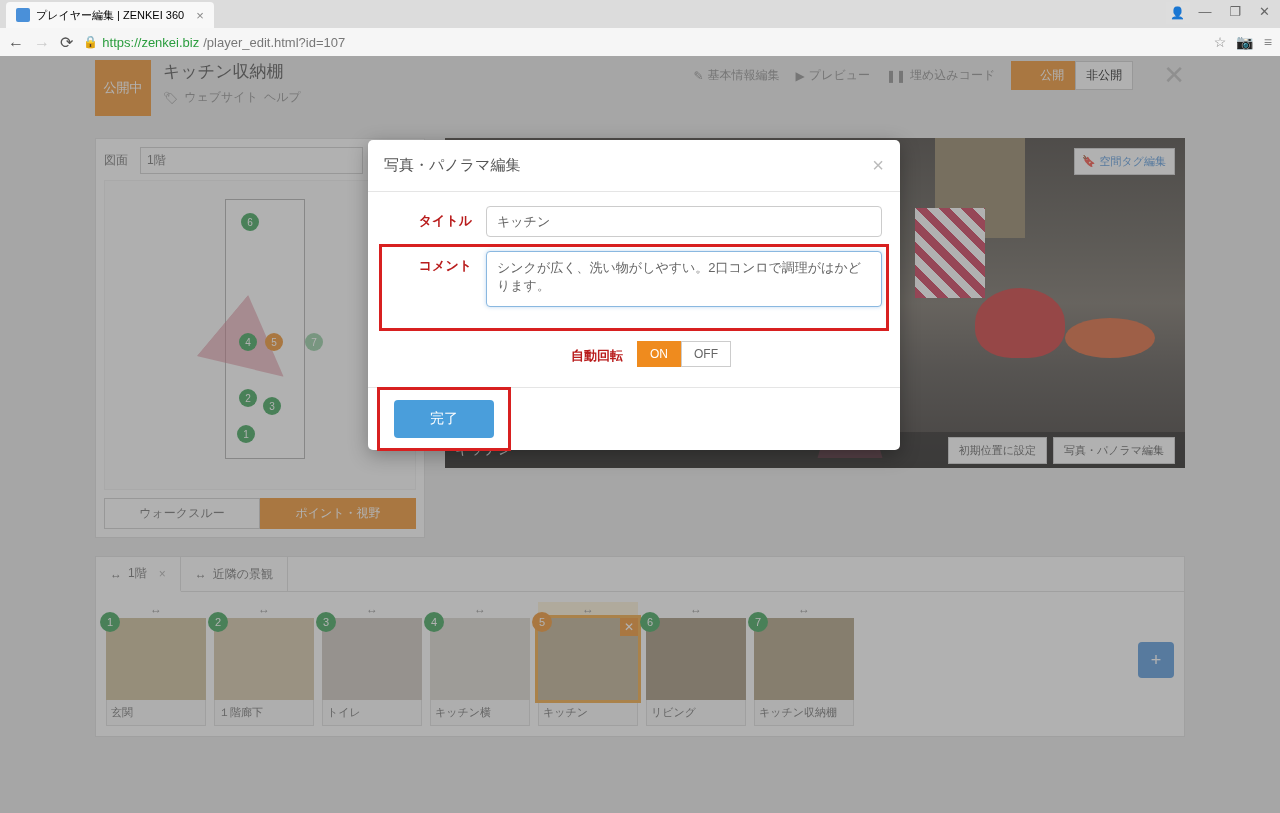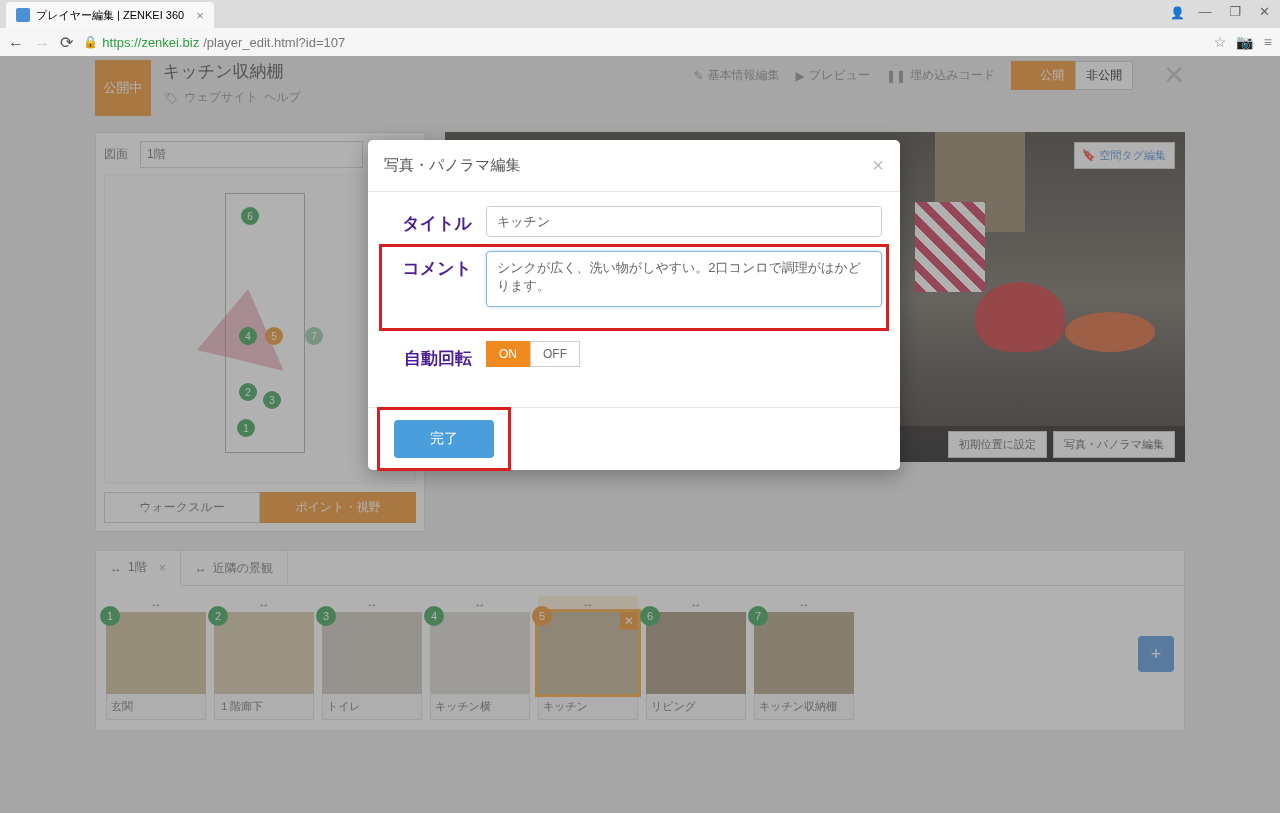--- a/index.html
+++ b/index.html
@@ -30,21 +30,21 @@
 .publish-badge { background: #ef8b1e; color: #fff; width: 56px; height: 56px; display: flex; align-items: center; justify-content: center; font-size: 13px; }
 .header-text h2 { font-size: 17px; color: #444; font-weight: normal; }
 .header-sub { font-size: 12px; color: #888; margin-top: 6px; display: flex; align-items: center; gap: 6px; }
 .header-actions { margin-left: auto; display: flex; align-items: center; gap: 16px; font-size: 12px; color: #888; }
 .action-link { display: flex; align-items: center; gap: 4px; }
 .pub-btns { display: flex; }
 .pub-btn { padding: 5px 10px; font-size: 12px; border: 1px solid #ccc; background: #fff; }
 .pub-btn.active { background: #ef8b1e; color: #fff; border-color: #ef8b1e; padding-left: 28px; }
 .close-x { font-size: 26px; color: #bbb; margin-left: 14px; }
 
-.panels { display: flex; gap: 20px; margin-top: 16px; }
+.panels { display: flex; gap: 20px; margin-top: 22px; }
 .left-panel { width: 330px; background: #fff; border: 1px solid #ddd; padding: 8px; }
 .lp-top { display: flex; align-items: center; gap: 6px; margin-bottom: 6px; }
 .lp-label { font-size: 12px; color: #666; width: 30px; }
 .lp-select { flex: 1; border: 1px solid #ccc; padding: 4px 6px; font-size: 12px; color: #666; }
 .lp-btn { background: #4a90d9; color: #fff; font-size: 11px; padding: 5px 8px; border: none; }
 .floorplan { height: 310px; background: #fafafa; position: relative; border: 1px solid #eee; }
 .fp-rect { position: absolute; left: 120px; top: 18px; width: 80px; height: 260px; background: #fff; border: 1px solid #aaa; }
 .marker { position: absolute; width: 18px; height: 18px; border-radius: 50%; background: #2e9d4d; color: #fff; font-size: 10px; display: flex; align-items: center; justify-content: center; }
 .marker.orange { background: #ef8b1e; }
 .marker.faded { background: #8cc99c; }
@@ -84,21 +84,21 @@
 .add-thumb { width: 36px; height: 36px; background: #4a90d9; color: #fff; border-radius: 4px; display: flex; align-items: center; justify-content: center; font-size: 18px; margin-left: auto; margin-top: 40px; }
 
 
 .overlay { position: absolute; inset: 0; background: rgba(100,100,100,0.5); }
 .modal { position: absolute; top: 84px; left: 368px; width: 532px; background: #fff; border-radius: 5px; box-shadow: 0 5px 20px rgba(0,0,0,0.3); }
 .modal-head { padding: 14px 16px; border-bottom: 1px solid #e5e5e5; display: flex; justify-content: space-between; align-items: center; }
 .modal-title { font-size: 15px; color: #555; }
 .modal-close { color: #bbb; font-size: 20px; }
 .modal-body { padding: 14px 18px 20px; }
 .form-row { display: flex; align-items: flex-start; margin-bottom: 14px; }
-.form-label { width: 100px; text-align: right; font-size: 17px; color: #4c1d95; font-weight: bold; padding-top: 6px; padding-right: 14px; }
+.form-label { width: 100px; text-align: right; font-size: 13px; color: #b91c1c; font-weight: bold; padding-top: 6px; padding-right: 14px; }
 .form-input { flex: 1; border: 1px solid #ccc; border-radius: 4px; padding: 7px 10px; font-size: 13px; color: #666; }
 .form-textarea { flex: 1; border: 1px solid #8ab8e0; border-radius: 4px; padding: 7px 10px; font-size: 13px; color: #666; min-height: 56px; box-shadow: 0 0 4px rgba(100,160,220,0.4); resize: none; font-family: inherit; }
 .comment-highlight { border: 3px solid #d82020; padding: 4px; margin: -7px -7px 10px; }
 .toggle-pair { display: flex; }
 .toggle-pair button { padding: 5px 12px; font-size: 12px; border: 1px solid #ccc; background: #fff; color: #666; }
 .toggle-pair button.on { background: #ef8b1e; color: #fff; border-color: #ef8b1e; }
 .modal-foot { padding: 12px 16px; border-top: 1px solid #e5e5e5; display: flex; justify-content: flex-start; }
 .done-btn { background: #4a9edb; color: #fff; border: none; border-radius: 4px; padding: 10px 36px; font-size: 14px; }
 .done-highlight { border: 3px solid #d82020; padding: 10px 14px; margin: -13px -7px -13px; }
 </style>
@@ -274,21 +274,21 @@
       <div class="form-row">
         <div class="form-label">タイトル</div>
         <input class="form-input" value="キッチン" style="">
       </div>
       <div class="comment-highlight">
         <div class="form-row" style="margin-bottom:17px;">
           <div class="form-label">コメント</div>
           <textarea class="form-textarea" style="">シンクが広く、洗い物がしやすい。2口コンロで調理がはかどります。</textarea>
         </div>
       </div>
-      <div class="form-row" style="margin-bottom:17px;">
+      <div class="form-row" style="margin-bottom:0;justify-content:center;">
         <div class="form-label">自動回転</div>
         <div class="toggle-pair">
           <button class="on">ON</button>
           <button>OFF</button>
         </div>
       </div>
     </div>
     <div class="modal-foot">
       <div class="done-highlight">
         <button class="done-btn">完了</button>

